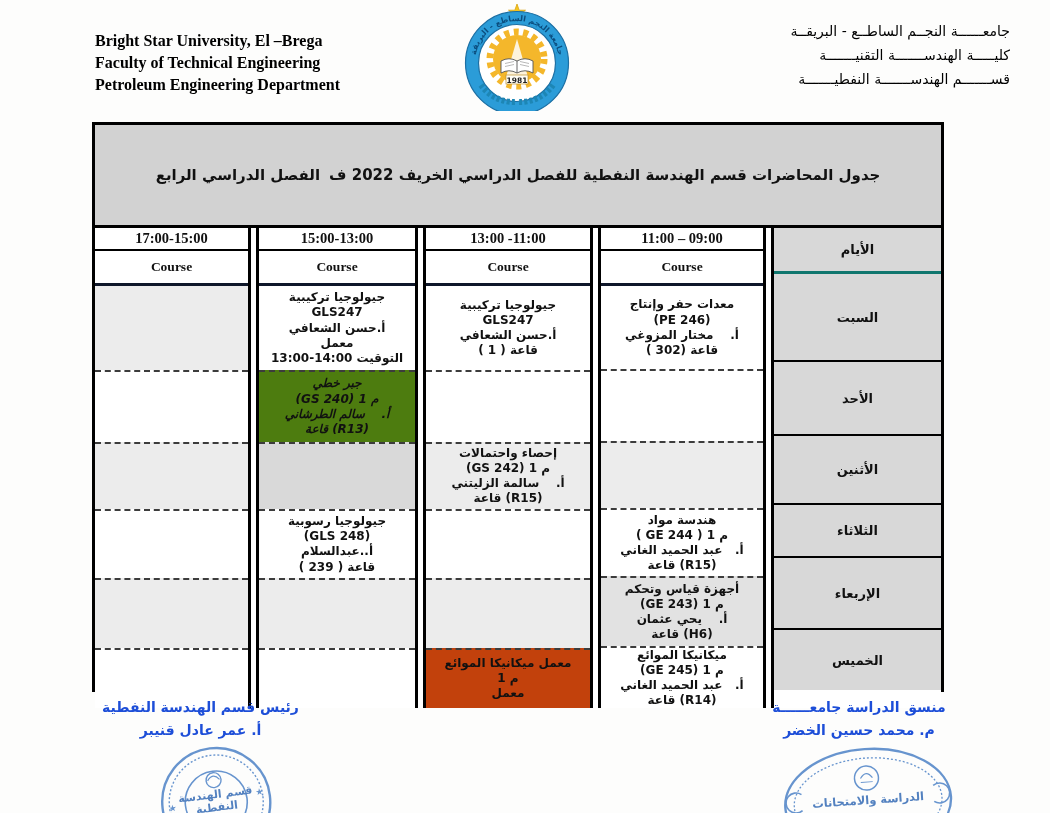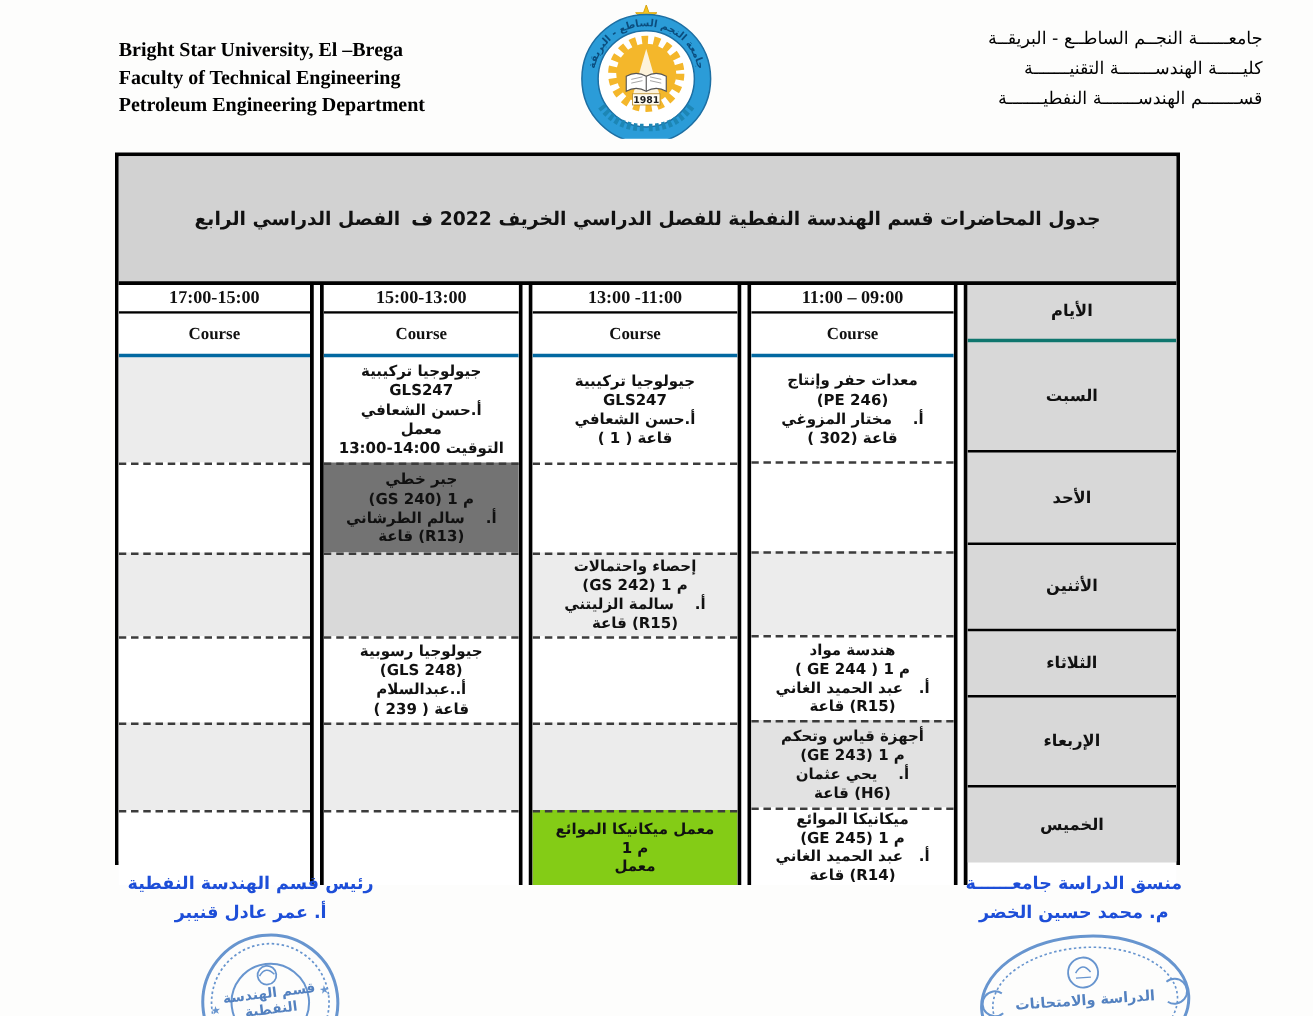--- a/index.html
+++ b/index.html
@@ -19,21 +19,21 @@
        border:3px solid #000;background:#fff;}
   .title{height:103px;box-sizing:border-box;border-bottom:3px solid #000;background:#d2d2d2;
          direction:rtl;display:flex;flex-direction:row;align-items:center;justify-content:center;
          gap:9px;font-weight:bold;font-size:15px;}
   .cols{display:flex;gap:5px;background:#fff;height:480px;}
   .col{box-sizing:border-box;border-left:3px solid #000;border-right:3px solid #000;
        display:flex;flex-direction:column;overflow:hidden;background:#fff;}
   .th{display:flex;align-items:center;justify-content:center;box-sizing:border-box;background:#fff;}
   .time-h{height:24px;border-bottom:2px solid #000;
           font-family:"Liberation Serif",serif;font-weight:bold;font-size:14.5px;}
-  .course-h{height:36px;border-bottom:3px solid #0369a1;
+  .course-h{height:36px;border-bottom:3px solid #0f172a;
           font-family:"Liberation Serif",serif;font-weight:bold;font-size:13.5px;}
   .cell{box-sizing:border-box;display:flex;flex-direction:column;align-items:center;justify-content:center;
         font-weight:bold;font-size:12px;line-height:15.2px;text-align:center;}
   .cell.sep{border-top:2px dashed #3c3c3c;}
   .day-h{height:46px;border-bottom:3px solid #0f766e;background:#d8d8d8;font-weight:bold;font-size:13px;}
   .daycell{box-sizing:border-box;background:#d8d8d8;display:flex;align-items:center;justify-content:center;
            font-weight:bold;font-size:13px;}
   .daycell.dsep{border-top:2px solid #000;}
 
   
@@ -103,21 +103,21 @@
         <div class="col" style="width: 162px;">
           <div class="th time-h">15:00-13:00</div>
           <div class="th course-h">Course</div>
           <div class="cell" style="height: 86px; background: rgb(255, 255, 255);">
             <div dir="rtl">جيولوجيا تركيبية</div>
             <div dir="ltr">GLS247</div>
             <div dir="rtl">أ.حسن الشعافي</div>
             <div dir="rtl">معمل</div>
             <div dir="rtl">التوقيت 14:00-13:00</div>
           </div>
-          <div class="cell sep" style="height: 74px; background: #737373;">
+          <div class="cell sep" style="height: 74px; background: #4d7c0f; font-style: italic;">
             <div dir="rtl">جبر خطي</div>
             <div dir="ltr">(GS 240) م 1</div>
             <div dir="rtl">أ.&nbsp;&nbsp;&nbsp;&nbsp;سالم الطرشاني</div>
             <div dir="ltr">قاعة (R13)</div>
           </div>
           <div class="cell sep" style="height: 69px; background: rgb(217, 217, 217);"></div>
           <div class="cell sep" style="height: 71px; background: rgb(255, 255, 255);">
             <div dir="rtl">جيولوجيا رسوبية</div>
             <div dir="ltr">(GLS 248)</div>
             <div dir="rtl">أ..عبدالسلام</div>
@@ -137,21 +137,21 @@
           </div>
           <div class="cell sep" style="height: 74px; background: rgb(255, 255, 255);"></div>
           <div class="cell sep" style="height: 69px; background: rgb(236, 236, 236);">
             <div dir="rtl">إحصاء واحتمالات</div>
             <div dir="ltr">(GS 242) م 1</div>
             <div dir="rtl">أ.&nbsp;&nbsp;&nbsp;&nbsp;سالمة الزليتني</div>
             <div dir="ltr">قاعة (R15)</div>
           </div>
           <div class="cell sep" style="height: 71px; background: rgb(255, 255, 255);"></div>
           <div class="cell sep" style="height: 72px; background: rgb(236, 236, 236);"></div>
-          <div class="cell sep" style="height: 62px; background: #84cc16;">
+          <div class="cell sep" style="height: 62px; background: #c2410c;">
             <div dir="rtl">معمل ميكانيكا الموائع</div>
             <div dir="rtl">م 1</div>
             <div dir="rtl">معمل</div>
           </div>
         </div>
         <div class="col" style="width: 168px;">
           <div class="th time-h">11:00 – 09:00</div>
           <div class="th course-h">Course</div>
           <div class="cell" style="height: 86px; background: rgb(255, 255, 255);">
             <div dir="rtl">معدات حفر وإنتاج</div>

